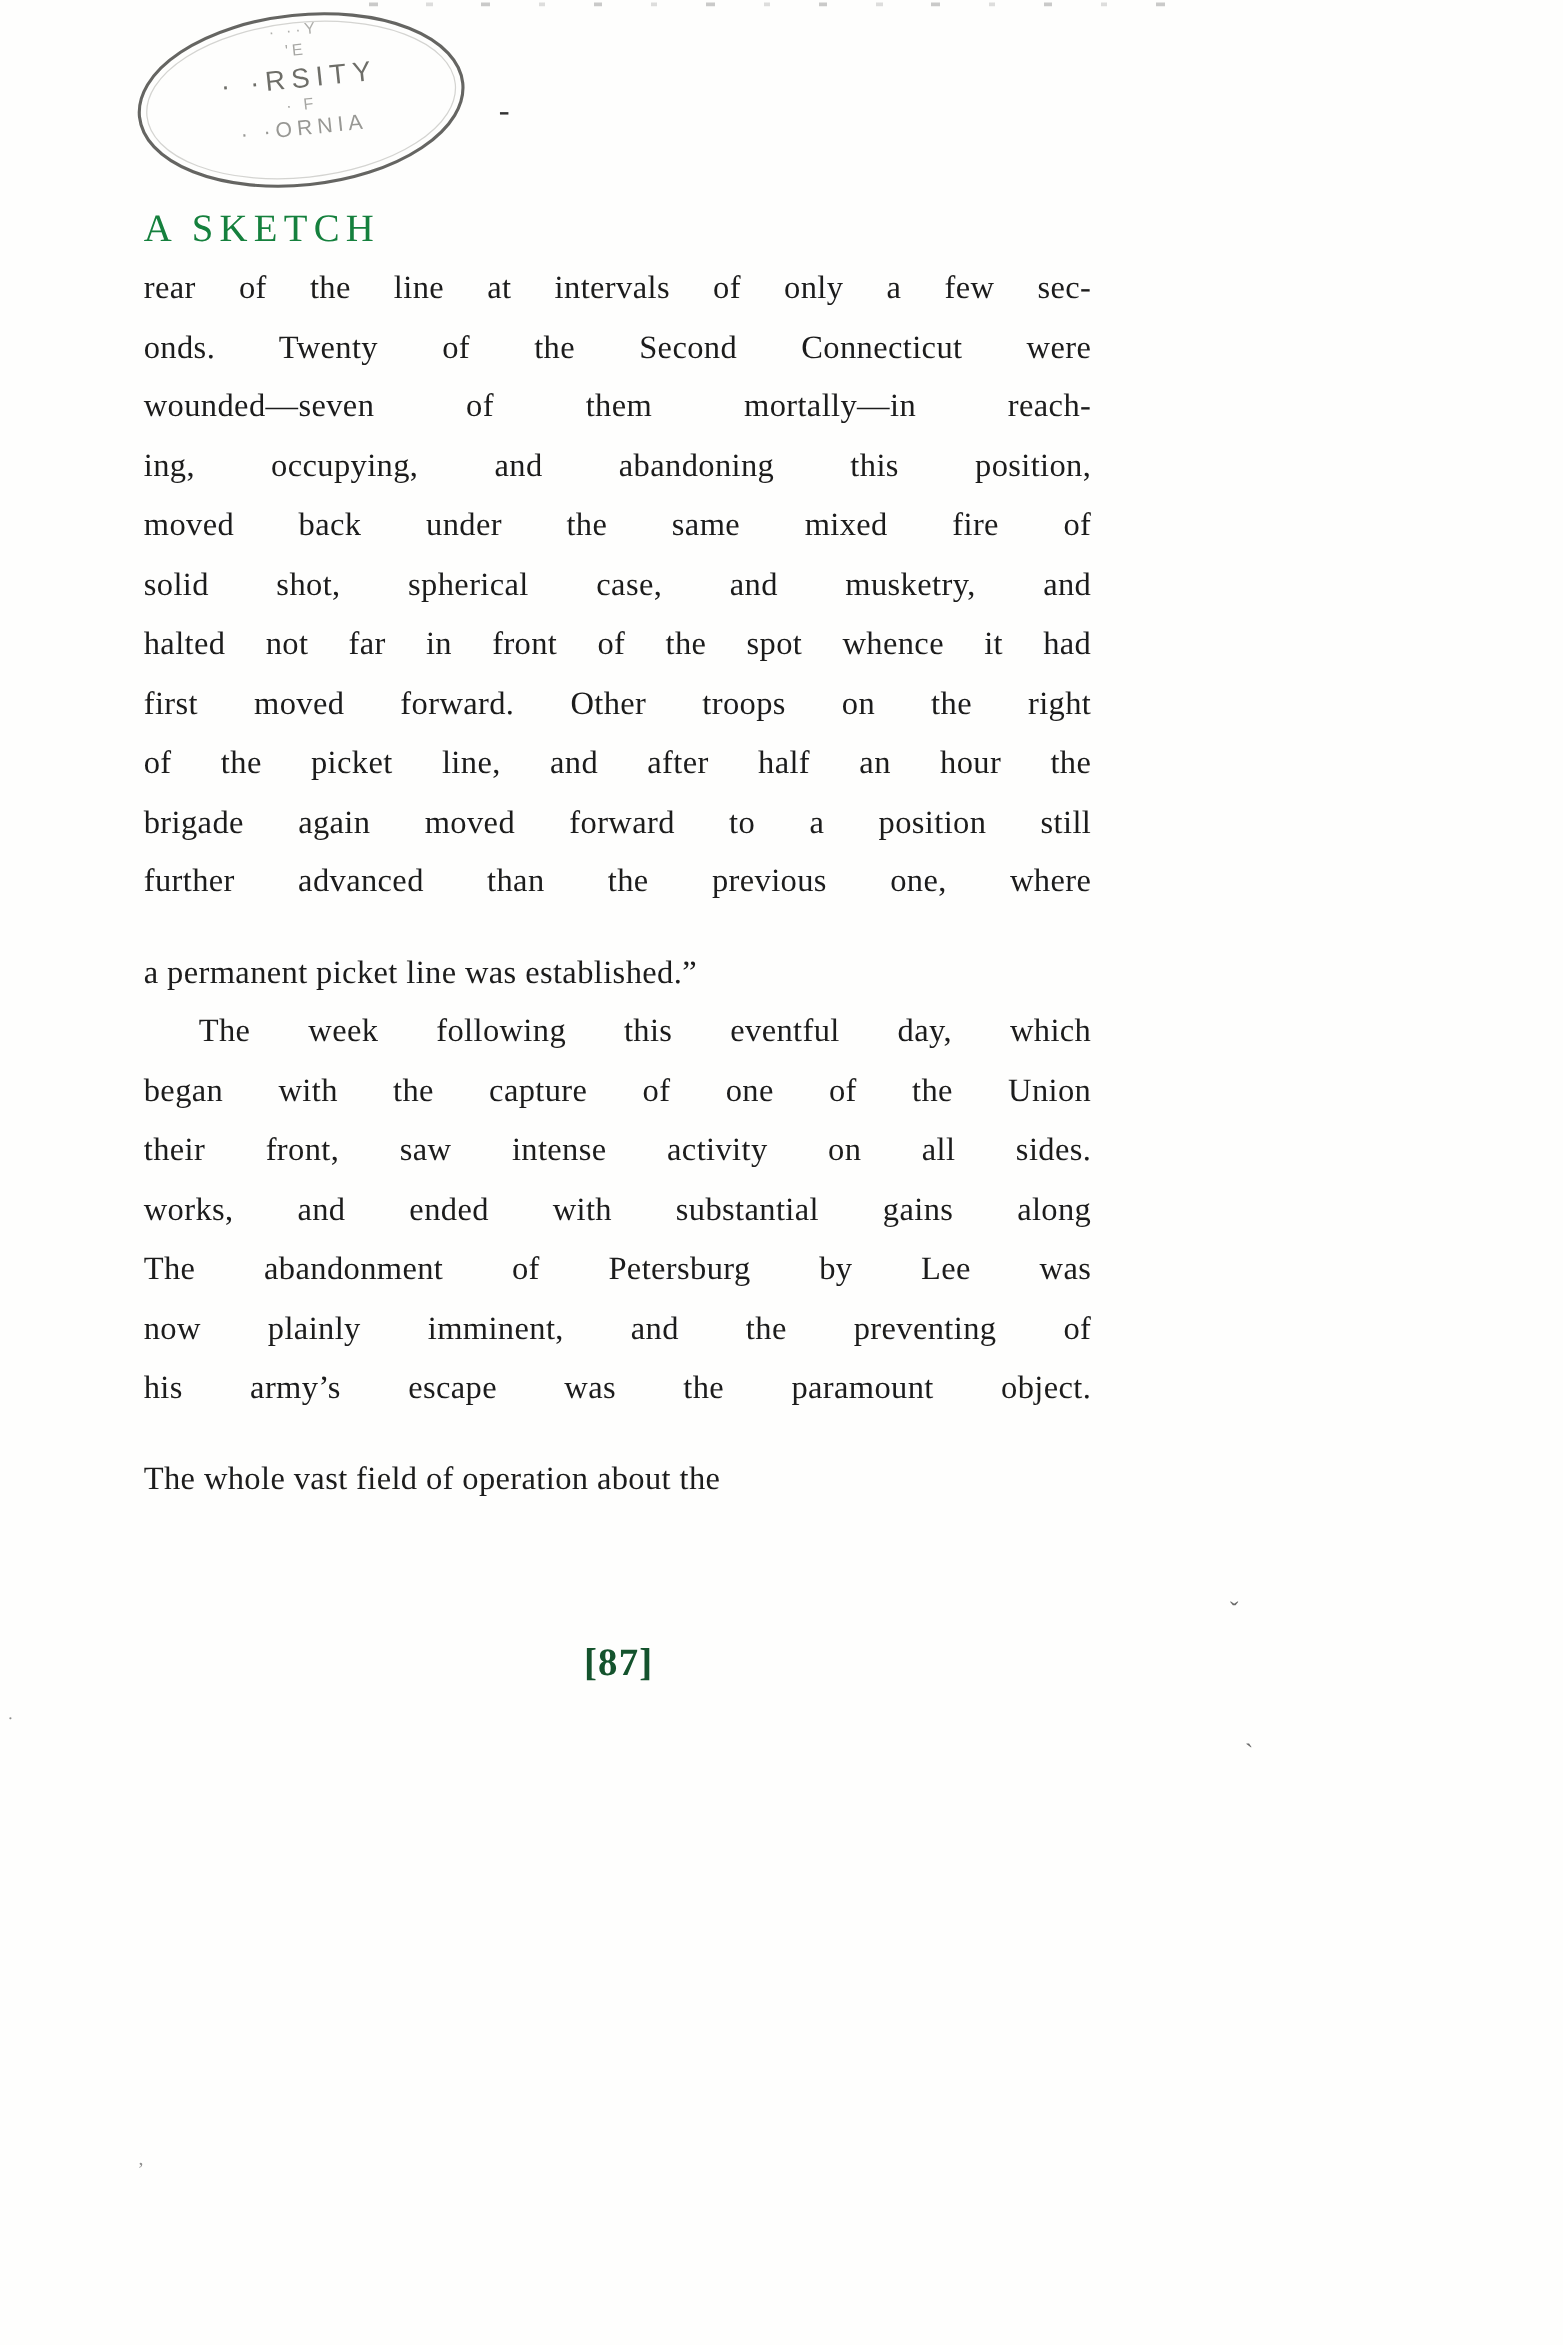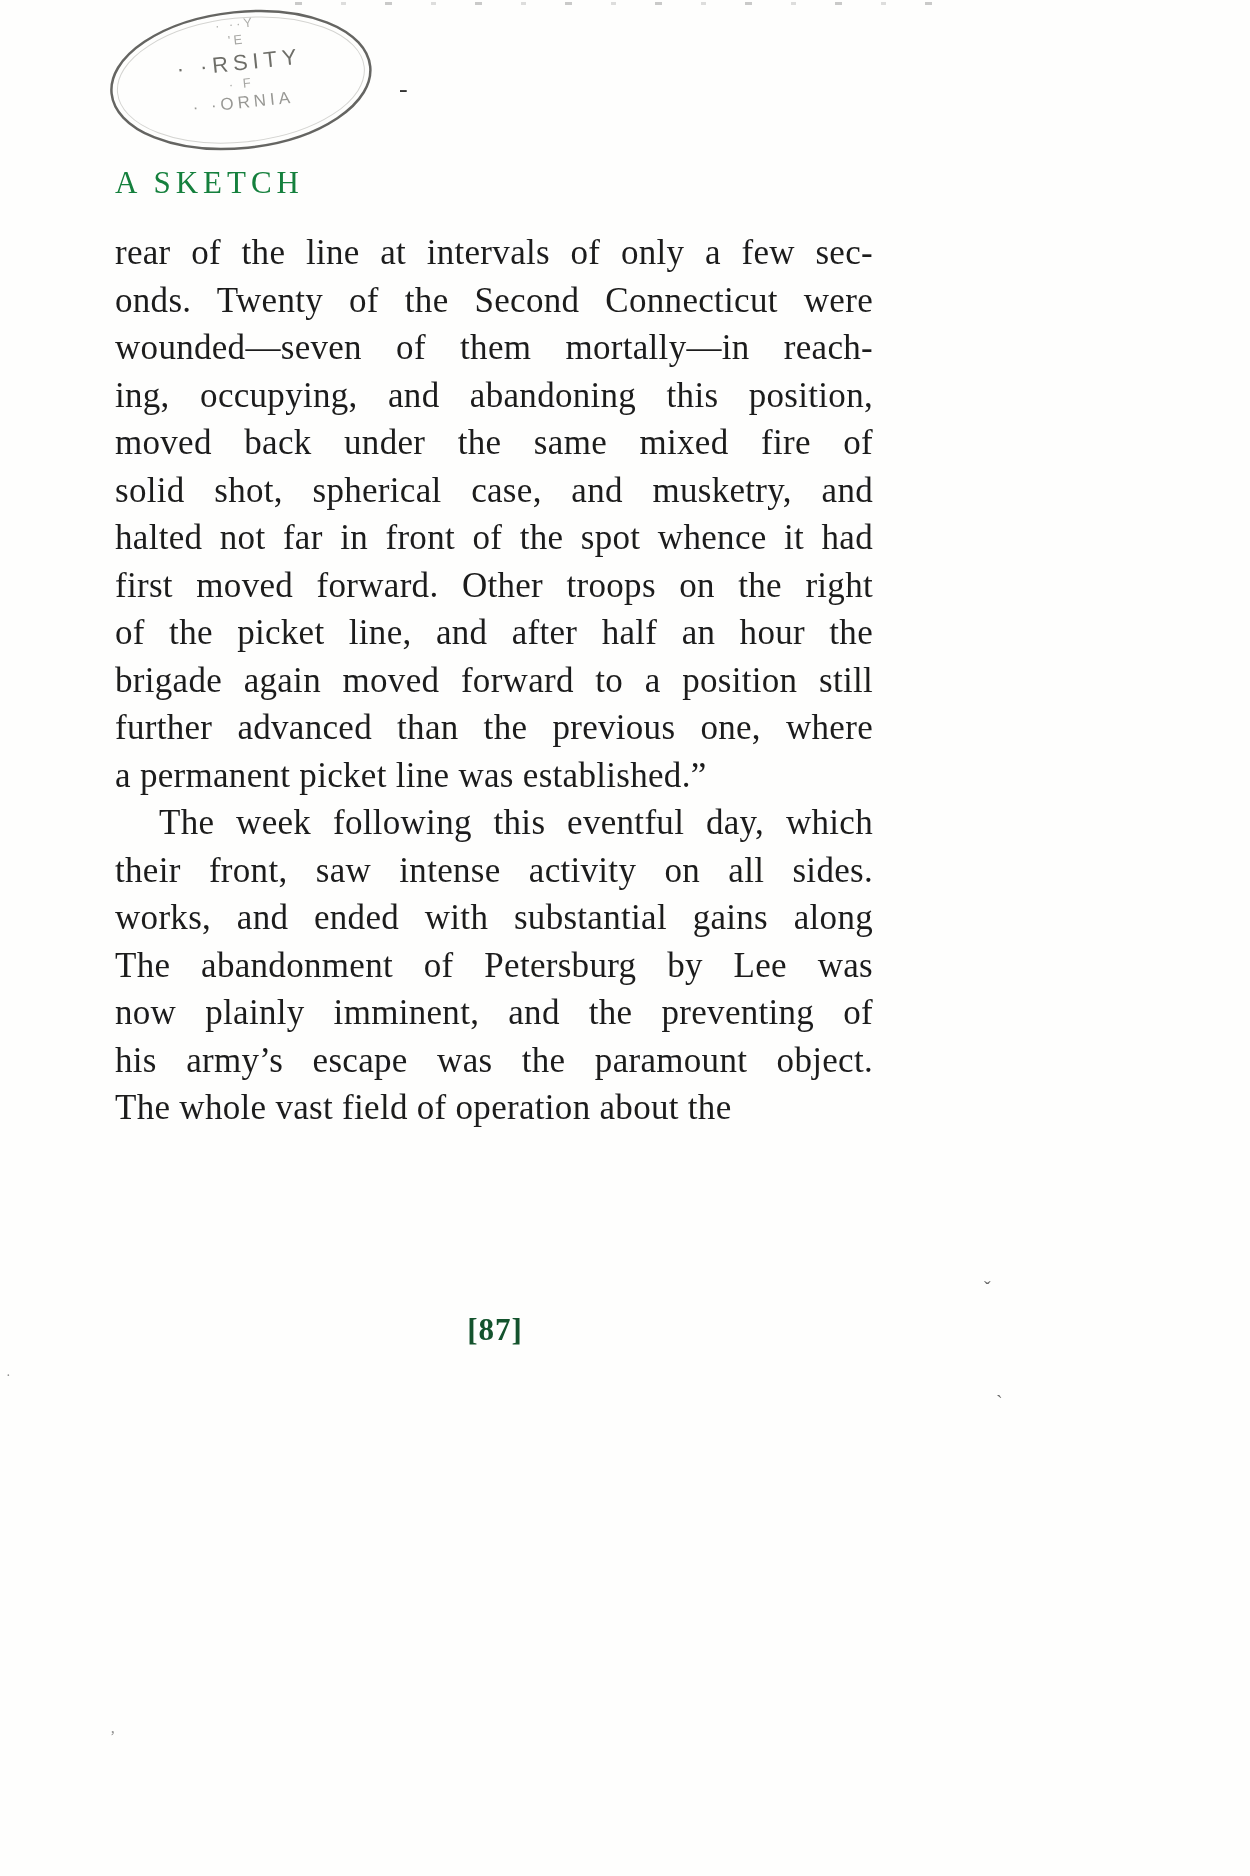--- a/index.html
+++ b/index.html
@@ -74,33 +74,33 @@
     margin: 0;
     font-size: 31px;
     font-weight: normal;
     letter-spacing: 5px;
     color: #15803d;
   }
 
   
   .body-text {
     position: absolute;
-    top: 229px;
+    top: 206px;
     left: 115px;
     width: 758px;
-    font-size: 35px;
+    font-size: 26px;
     line-height: 47.5px;
     letter-spacing: 0.3px;
   }
   .text-line {
     text-align: justify;
     text-align-last: justify;
     white-space: normal;
   }
-  .text-line.para-last { text-align-last: left; }
+  .text-line.para-last { text-align-last: left; margin-top: 25px; }
   .text-line.indent { text-indent: 44px; }
 
   
   .page-number {
     position: absolute;
     top: 1312px;
     left: 115px;
     width: 760px;
     text-align: center;
     font-size: 31px;
@@ -148,20 +148,21 @@
       <div class="text-line">ing, occupying, and abandoning this position,</div>
       <div class="text-line">moved back under the same mixed fire of</div>
       <div class="text-line">solid shot, spherical case, and musketry, and</div>
       <div class="text-line">halted not far in front of the spot whence it had</div>
       <div class="text-line">first moved forward. Other troops on the right</div>
       <div class="text-line">of the picket line, and after half an hour the</div>
       <div class="text-line">brigade again moved forward to a position still</div>
       <div class="text-line">further advanced than the previous one, where</div>
       <div class="text-line para-last">a permanent picket line was established.”</div>
       <div class="text-line indent">The week following this eventful day, which</div>
+      <div class="text-line">began with the capture of one of the Union</div>
       <div class="text-line">their front, saw intense activity on all sides.</div>
       <div class="text-line">works, and ended with substantial gains along</div>
       <div class="text-line">The abandonment of Petersburg by Lee was</div>
       <div class="text-line">now plainly imminent, and the preventing of</div>
       <div class="text-line">his army’s escape was the paramount object.</div>
       <div class="text-line para-last">The whole vast field of operation about the</div>
     </div>
 
   <div class="page-number">[87]</div>
 

